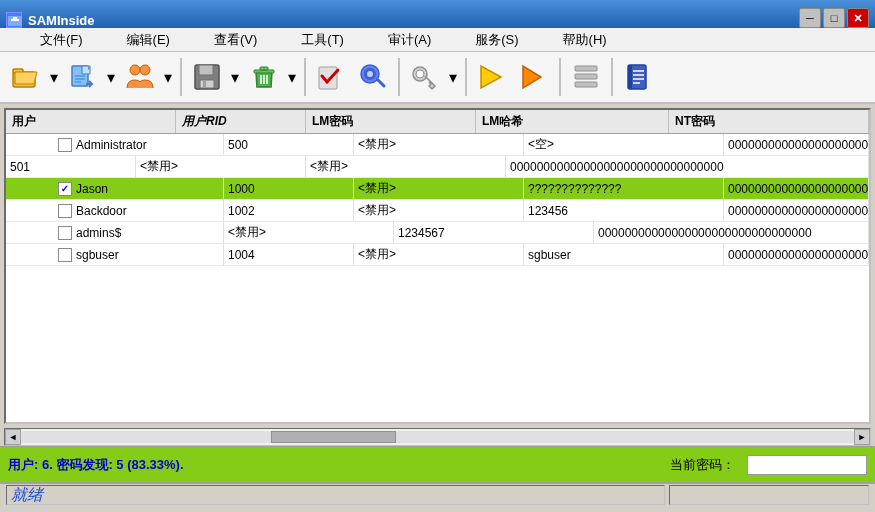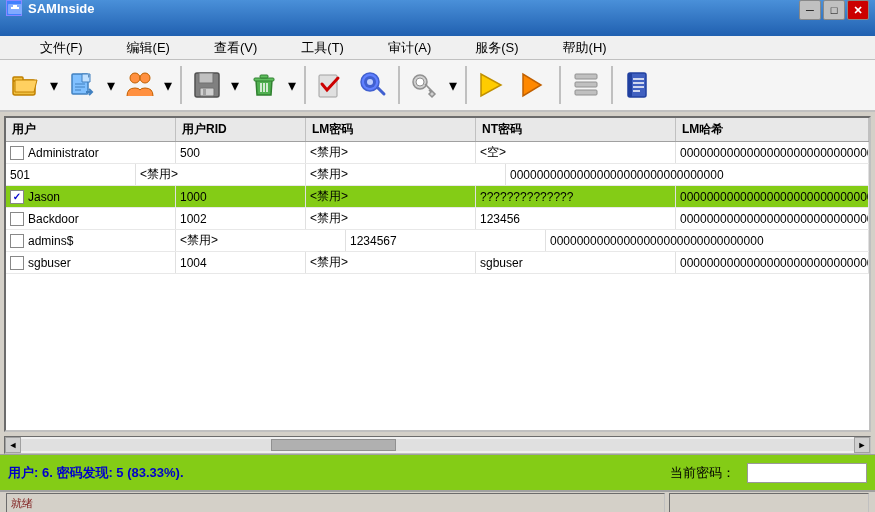--- a/index.html
+++ b/index.html
@@ -1,23 +1,23 @@
 <!DOCTYPE html>
 <html><head>
   <meta charset="utf-8">
   <style>
     * { box-sizing: border-box; margin: 0; padding: 0; font-family: 'Microsoft YaHei', SimHei, Arial, sans-serif; }
     body { background: #d4d0c8; width: 875px; height: 512px; overflow: hidden; }
     
     
     .title-bar {
       background: linear-gradient(to bottom, #4a90d9, #2060b0);
-      height: 36px;
-      display: flex;
-      align-items: flex-start;
+      height: 28px;
+      display: flex;
+      align-items: flex-end;
       justify-content: space-between;
       padding: 0 6px;
       color: white;
       font-size: 13px;
       font-weight: bold;
     }
     .title-bar-left {
       display: flex;
       align-items: center;
       gap: 6px;
@@ -125,21 +125,21 @@
       font-weight: bold;
       color: #000;
       border-right: 1px solid #c0c0c0;
       height: 100%;
       display: flex;
       align-items: center;
       padding: 0 6px;
       white-space: nowrap;
     }
     .col-user { width: 170px; }
-    .col-rid { width: 130px; }
+    .col-rid { width: 130px; font-style: italic; }
     .col-lm { width: 170px; }
     .col-nt { width: 200px; }
     .col-lmhash { flex: 1; }
     
     
     .table-body {
       overflow-y: auto;
       flex: 1;
     }
     .table-row {
@@ -153,21 +153,21 @@
       font-size: 12px;
       color: #000;
       height: 100%;
       display: flex;
       align-items: center;
       padding: 0 4px;
       border-right: 1px solid #e0e0e0;
       white-space: nowrap;
       overflow: hidden;
     }
-    .cell-user { width: 170px; gap: 4px; }
+    .cell-user { width: 170px; gap: 4px; margin-left: 48px; }
     .cell-rid { width: 130px; }
     .cell-lm { width: 170px; }
     .cell-nt { width: 200px; }
     .cell-lmhash { flex: 1; }
     
     .checkbox {
       width: 14px;
       height: 14px;
       border: 1px solid #888;
       background: white;
@@ -219,22 +219,23 @@
       padding: 0 4px;
     }
     .statusbar-right {
       width: 200px;
       height: 20px;
       background: #d4d0c8;
       border: 1px inset #c0c0c0;
       margin-left: 4px;
     }
     .statusbar-text {
-      font-size: 11px;
-      color: #7f1d1d;
+      font-size: 16px;
+      color: #1d4ed8;
+      font-style: italic;
     }
   </style>
 </head>
 <body>
 
 <div class="title-bar">
   <div class="title-bar-left">
     <div class="title-icon">
       <svg width="16" height="16" viewBox="0 0 16 16">
         <rect x="1" y="3" width="14" height="10" rx="1" fill="#80aaff"></rect>
@@ -393,22 +394,22 @@
     </svg>
   </div>
 </div>
 
 <div style="margin:4px; border:2px inset #c0c0c0; background:white; display:flex; flex-direction:column; height:calc(512px - 28px - 24px - 52px - 60px - 24px - 8px);">
 
   <div class="table-header">
     <div class="col-header col-user">用户</div>
     <div class="col-header col-rid">用户RID</div>
     <div class="col-header col-lm">LM密码</div>
+    <div class="col-header col-lmhash">LM哈希</div>
     <div class="col-header col-nt">NT密码</div>
-    <div class="col-header col-lmhash">LM哈希</div>
   </div>
 
   <div class="table-body">
 
     <div class="table-row">
       <div class="table-cell cell-user">
         <div class="checkbox"></div>
         <span>Administrator</span>
       </div>
       <div class="table-cell cell-rid">500</div>

